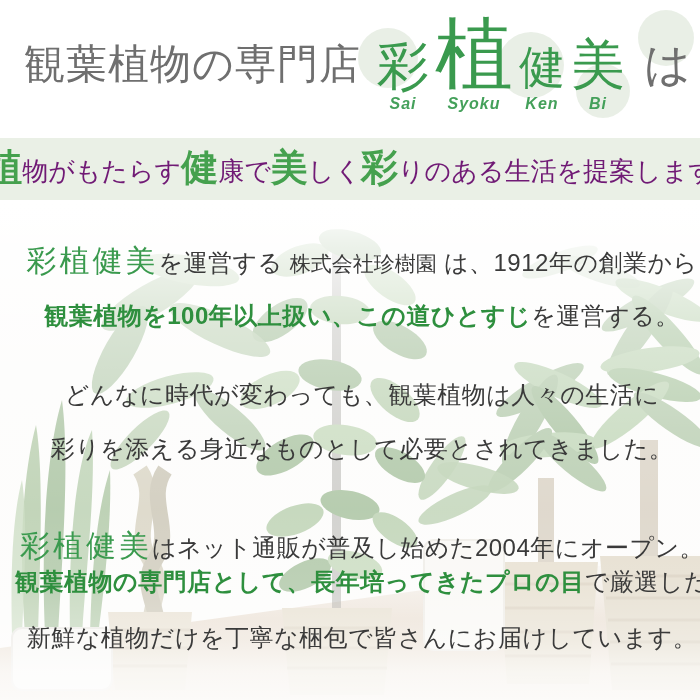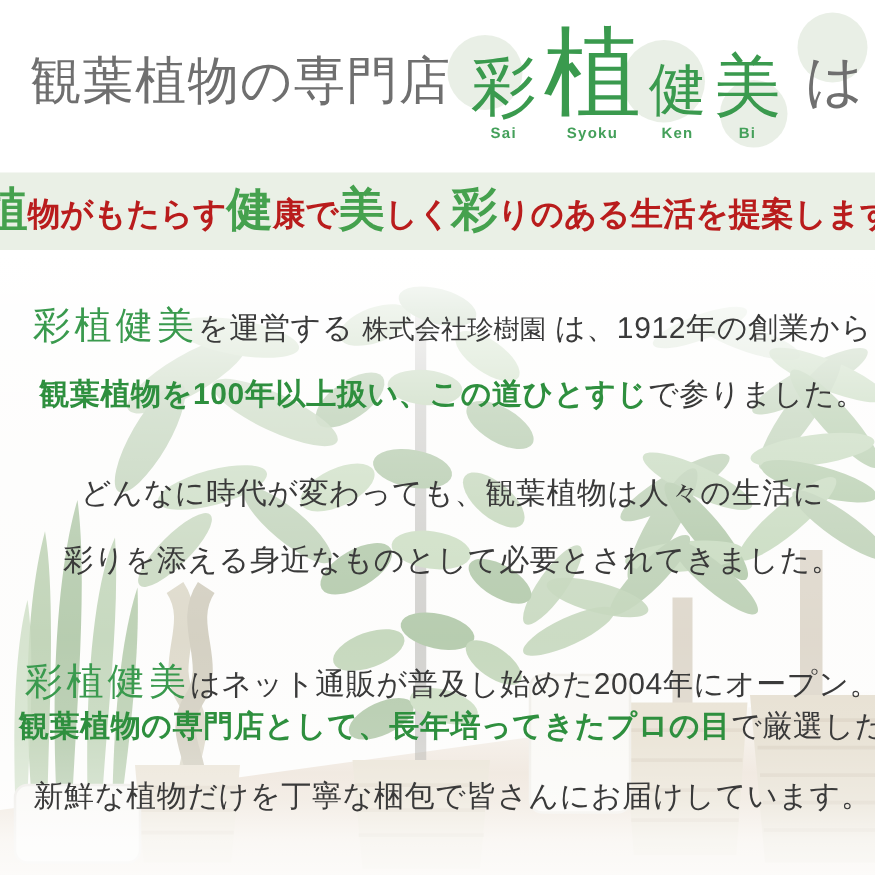--- a/index.html
+++ b/index.html
@@ -29,30 +29,30 @@
   .c2{left:498px;top:32px;width:66px;height:66px;}
   .c3{left:576px;top:64px;width:54px;height:54px;}
   .c4{left:638px;top:10px;width:56px;height:56px;}
   .hdr-row{position:absolute;left:24px;top:0;height:112px;display:flex;align-items:flex-end;z-index:1;}
   .hdr-prefix{font-size:41px;line-height:1;color:#6f6f6f;font-weight:500;
               letter-spacing:1px;margin-bottom:27px;white-space:nowrap;}
   .logo{display:flex;align-items:flex-end;margin-left:13px;}
   .logo-unit{display:flex;flex-direction:column;align-items:center;margin:0 3px;}
   .logo-kanji{font-family:"Liberation Serif",serif;color:#3a9a4e;line-height:.92;font-weight:500;}
   .k0{font-size:52px;} .k1{font-size:78px;} .k2{font-size:46px;padding-bottom:2px;} .k3{font-size:54px;}
-  .logo-romaji{font-size:12px;color:#44a05a;font-weight:bold;letter-spacing:1px;margin-top:5px;line-height:1;}
+  .logo-romaji{font-size:16px;color:#44a05a;font-weight:bold;letter-spacing:1px;margin-top:5px;line-height:1;font-style:italic;}
   .hdr-suffix{font-size:46px;line-height:1;color:#6f6f6f;font-weight:500;
               margin-left:16px;margin-bottom:25px;}
 
   
   .band{position:absolute;left:0;top:138px;width:700px;height:62px;background:#eaf0e6;
         z-index:4;display:flex;justify-content:center;align-items:baseline;
         padding-top:11px;box-sizing:border-box;overflow:hidden;white-space:nowrap;}
   .tg-accent{font-size:37px;font-weight:bold;color:#45a14e;line-height:1;}
-  .tg-plain{font-size:26px;color:#b91c1c;font-weight:700;line-height:1;}
+  .tg-plain{font-size:26px;color:#701a75;font-weight:400;line-height:1;}
 
   
   .line{position:absolute;left:0;width:700px;text-align:center;line-height:1;
         white-space:nowrap;z-index:4;padding-left:12px;}
   .body-dark{font-size:24px;color:#3a3a3a;font-weight:500;letter-spacing:.5px;}
   .hl{font-size:24px;color:#2e8f3e;font-weight:bold;letter-spacing:.5px;}
   .brand{font-family:"Liberation Serif",serif;font-size:30px;color:#3a9a4e;
          font-weight:500;letter-spacing:3px;}
   .company{font-size:21px;color:#3a3a3a;font-weight:500;}
   #p1l1{top:246px;} #p1l2{top:304px;}
@@ -220,21 +220,21 @@
     <span class="tg-accent">美</span>
     <span class="tg-plain">しく</span>
     <span class="tg-accent">彩</span>
     <span class="tg-plain">りのある生活を提案します</span>
   </div>
 
   <div class="line" id="p1l1">
     <span class="brand">彩植健美</span><span class="body-dark">を運営する </span><span class="company">株式会社珍樹園</span><span class="body-dark"> は、1912年の創業から</span>
   </div>
   <div class="line" id="p1l2">
-    <span class="hl">観葉植物を100年以上扱い、この道ひとすじ</span><span class="body-dark">で参りました。</span>
+    <span class="hl">観葉植物を100年以上扱い、この道ひとすじ</span><span class="body-dark">を運営する。</span>
   </div>
 
   <div class="line" id="p2l2">
     <span class="body-dark">彩りを添える身近なものとして必要とされてきました。</span>
   </div>
   <div class="line" id="p2l1">
     <span class="body-dark">どんなに時代が変わっても、観葉植物は人々の生活に</span>
   </div>
 
   <div class="line" id="p3l1">

